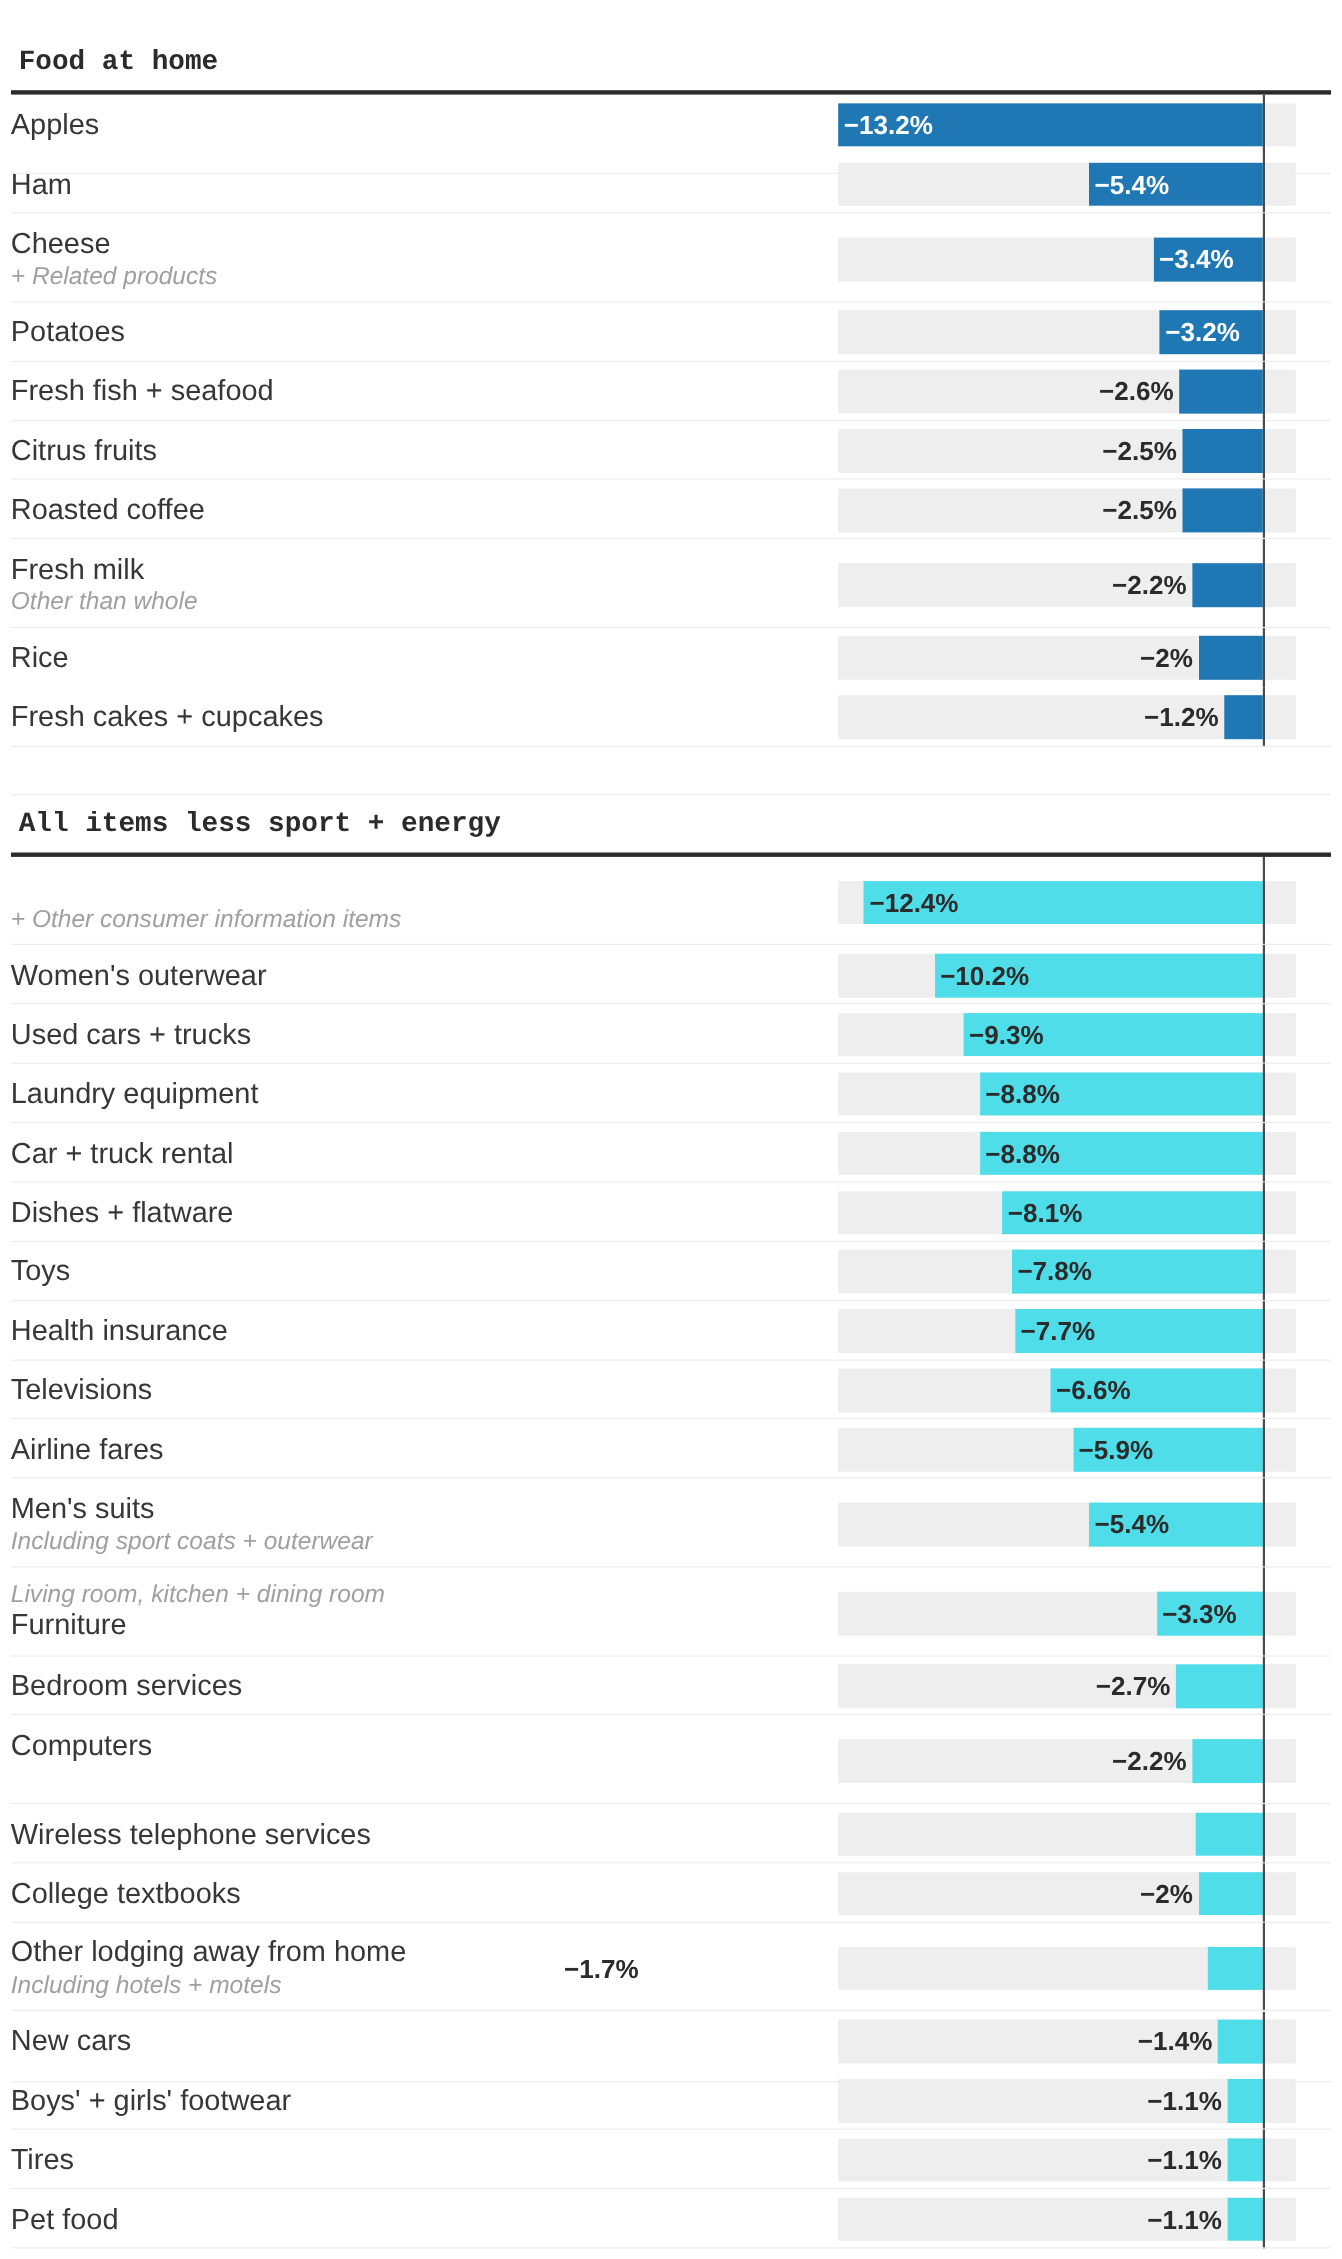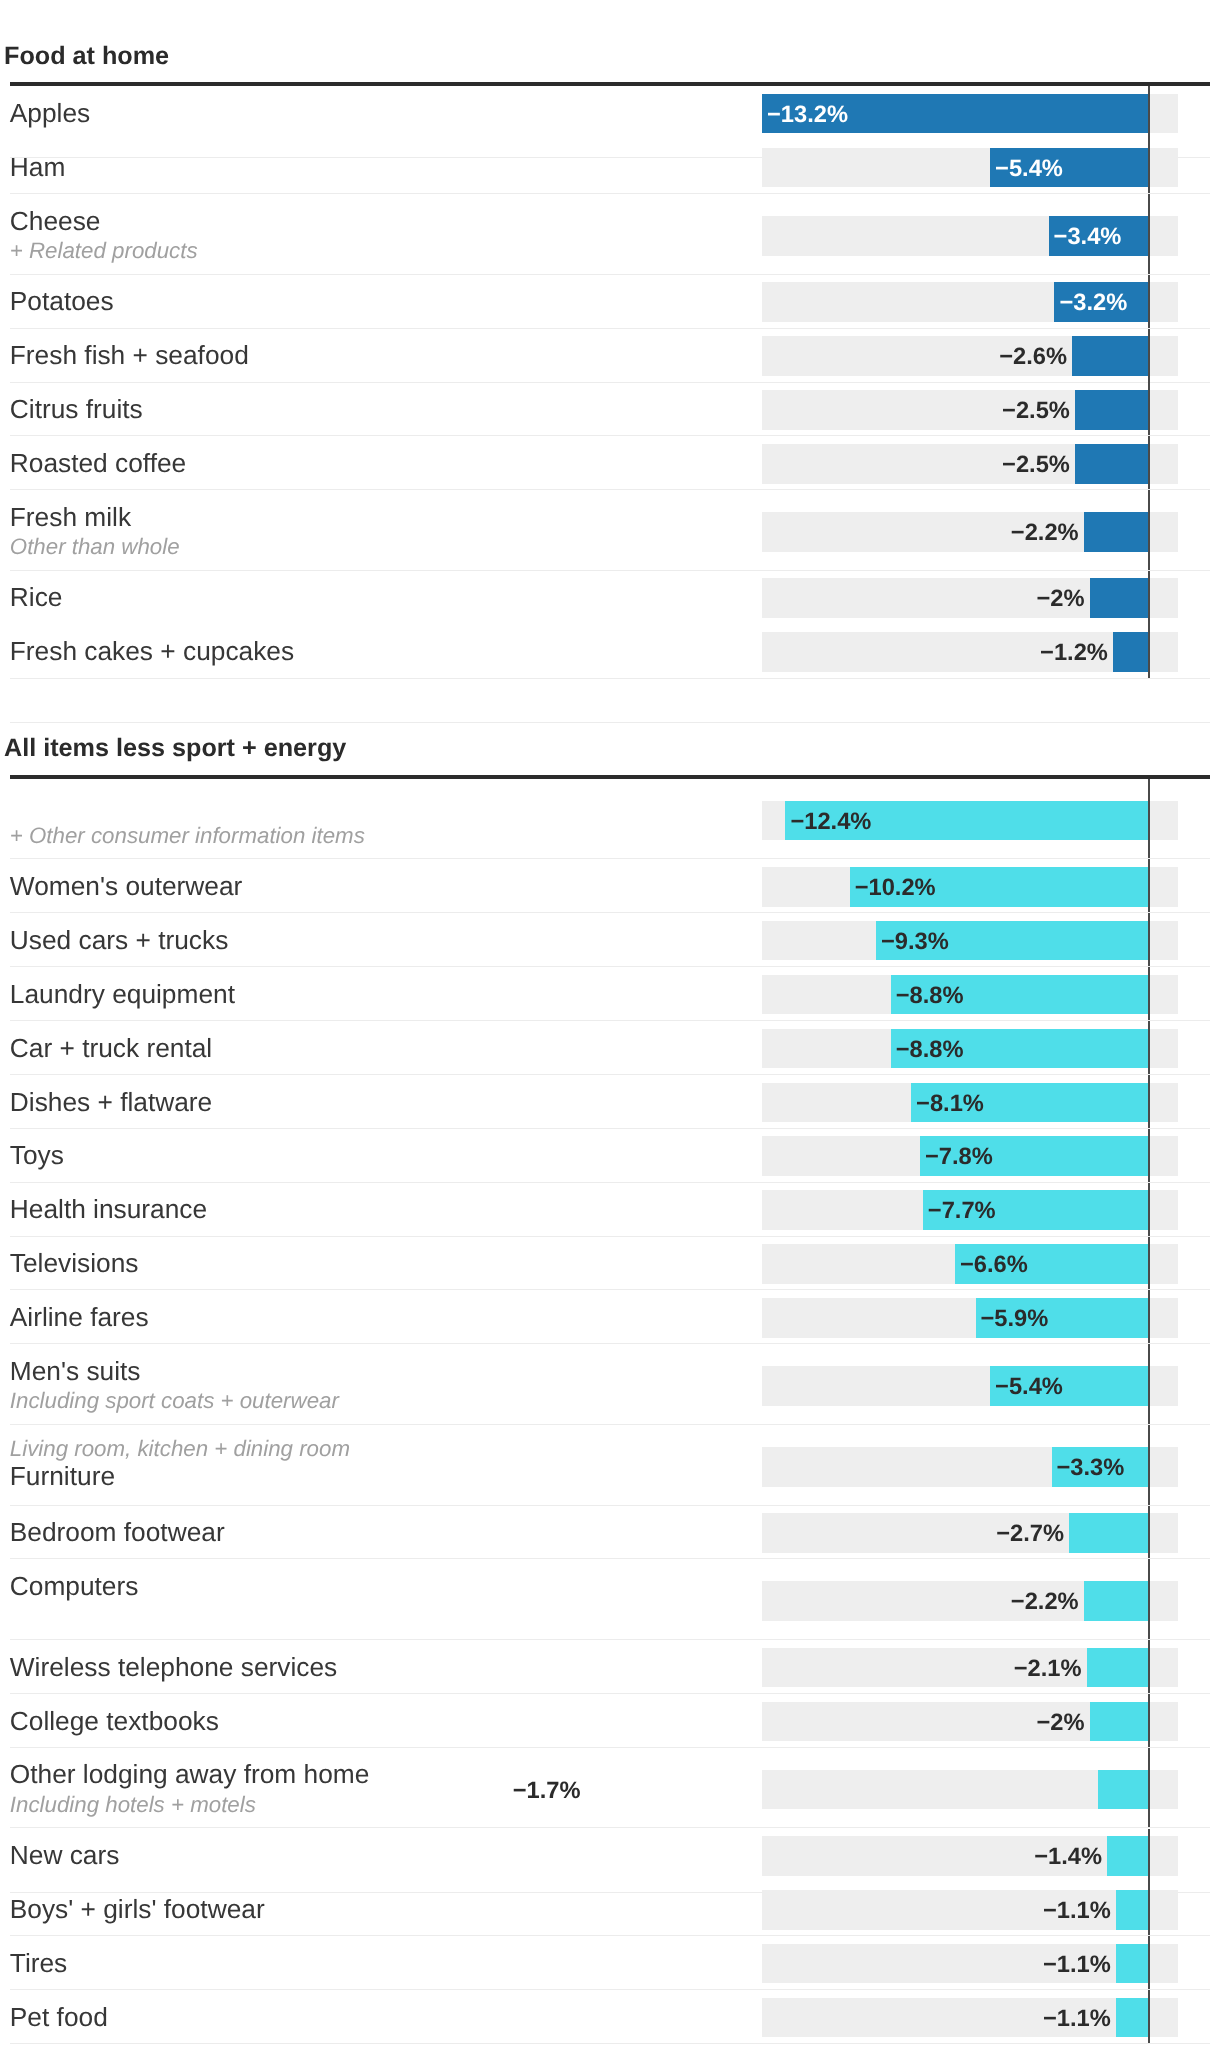--- a/index.html
+++ b/index.html
@@ -4,22 +4,22 @@
 <title>Consumer price changes</title>
 <style>
   html,body{margin:0;padding:0;}
   body{width:1220px;height:2054px;background:#ffffff;
        font-family:"Liberation Sans",sans-serif;
        -webkit-font-smoothing:antialiased;
        text-rendering:geometricPrecision;}
   .chart{position:relative;width:1220px;height:2054px;overflow:hidden;}
 
   .sec-head{position:relative;}
-  .sec-title{position:absolute;left:4px;font-size:25.2px;line-height:25.2px;font-weight:bold;
-             color:#2b2b2b;white-space:nowrap;}
+  .sec-title{position:absolute;left:17px;font-size:25.2px;line-height:25.2px;font-weight:bold;
+             color:#2b2b2b;white-space:nowrap;font-family:Liberation Mono, monospace;}
   .sec-rule{position:absolute;left:9.7px;width:1200.1px;height:4px;background:#2b2b2b;}
 
   .row{position:relative;box-sizing:border-box;}
   .rowline{position:absolute;left:9.7px;width:1200.1px;bottom:0;height:1px;background:#ececec;}
 
   .name{position:absolute;font-size:26.3px;line-height:26.3px;color:#373737;
         white-space:nowrap;}
   .sub{position:absolute;font-size:22.3px;line-height:22.3px;color:#a0a0a0;
        font-style:italic;white-space:nowrap;}
 
@@ -217,40 +217,39 @@
     <div class="row" style="position:absolute;left:0;right:0;top:646.2px;height:80.6px">
       <div class="sub" style="left:9.8px;top:12.8px">Living room, kitchen + dining room</div>
       <div class="name" style="left:9.8px;top:38.3px">Furniture</div>
       <div class="track" style="left:762.0px;top:22.00px;width:416.0px;height:39.6px;background:#eeeeee"></div>
       <div class="bar" style="left:1051.5px;top:22.00px;width:96.5px;height:39.6px;background:#4fdee9"></div>
       <div class="val" style="color:#2b2b2b;left:1056.5px;top:32.0px">−3.3%</div>
       <div class="zero" style="left:1148.0px;top:0;height:80.6px"></div>
       <div class="rowline"></div>
     </div>
     <div class="row" style="position:absolute;left:0;right:0;top:726.8px;height:53.9px">
-      <div class="name" style="left:9.8px;top:13.6px">Bedroom footwear</div>
+      <div class="name" style="left:9.8px;top:13.6px">Bedroom services</div>
       <div class="track" style="left:762.0px;top:7.60px;width:416.0px;height:39.6px;background:#eeeeee"></div>
       <div class="bar" style="left:1069.0px;top:7.60px;width:79.0px;height:39.6px;background:#4fdee9"></div>
       <div class="val" style="color:#2b2b2b;left:0;width:1064.0px;text-align:right;top:17.6px">−2.7%</div>
       <div class="zero" style="left:1148.0px;top:0;height:53.9px"></div>
       <div class="rowline"></div>
     </div>
     <div class="row" style="position:absolute;left:0;right:0;top:780.7px;height:80.6px">
       <div class="name" style="left:9.8px;top:13.6px">Computers</div>
       <div class="track" style="left:762.0px;top:22.00px;width:416.0px;height:39.6px;background:#eeeeee"></div>
       <div class="bar" style="left:1083.7px;top:22.00px;width:64.3px;height:39.6px;background:#4fdee9"></div>
       <div class="val" style="color:#2b2b2b;left:0;width:1078.7px;text-align:right;top:32.0px">−2.2%</div>
       <div class="zero" style="left:1148.0px;top:0;height:80.6px"></div>
       <div class="rowline"></div>
     </div>
     <div class="row" style="position:absolute;left:0;right:0;top:861.4px;height:53.9px">
       <div class="name" style="left:9.8px;top:13.6px">Wireless telephone services</div>
       <div class="track" style="left:762.0px;top:7.60px;width:416.0px;height:39.6px;background:#eeeeee"></div>
       <div class="bar" style="left:1086.6px;top:7.60px;width:61.4px;height:39.6px;background:#4fdee9"></div>
-      <div class="val" style="color:#2b2b2b;left:0;width:1081.6px;text-align:right;top:17.6px">−2.1%</div>
       <div class="zero" style="left:1148.0px;top:0;height:53.9px"></div>
       <div class="rowline"></div>
     </div>
     <div class="row" style="position:absolute;left:0;right:0;top:915.2px;height:53.9px">
       <div class="name" style="left:9.8px;top:13.6px">College textbooks</div>
       <div class="track" style="left:762.0px;top:7.60px;width:416.0px;height:39.6px;background:#eeeeee"></div>
       <div class="bar" style="left:1089.5px;top:7.60px;width:58.5px;height:39.6px;background:#4fdee9"></div>
       <div class="val" style="color:#2b2b2b;left:0;width:1084.5px;text-align:right;top:17.6px">−2%</div>
       <div class="zero" style="left:1148.0px;top:0;height:53.9px"></div>
       <div class="rowline"></div>

